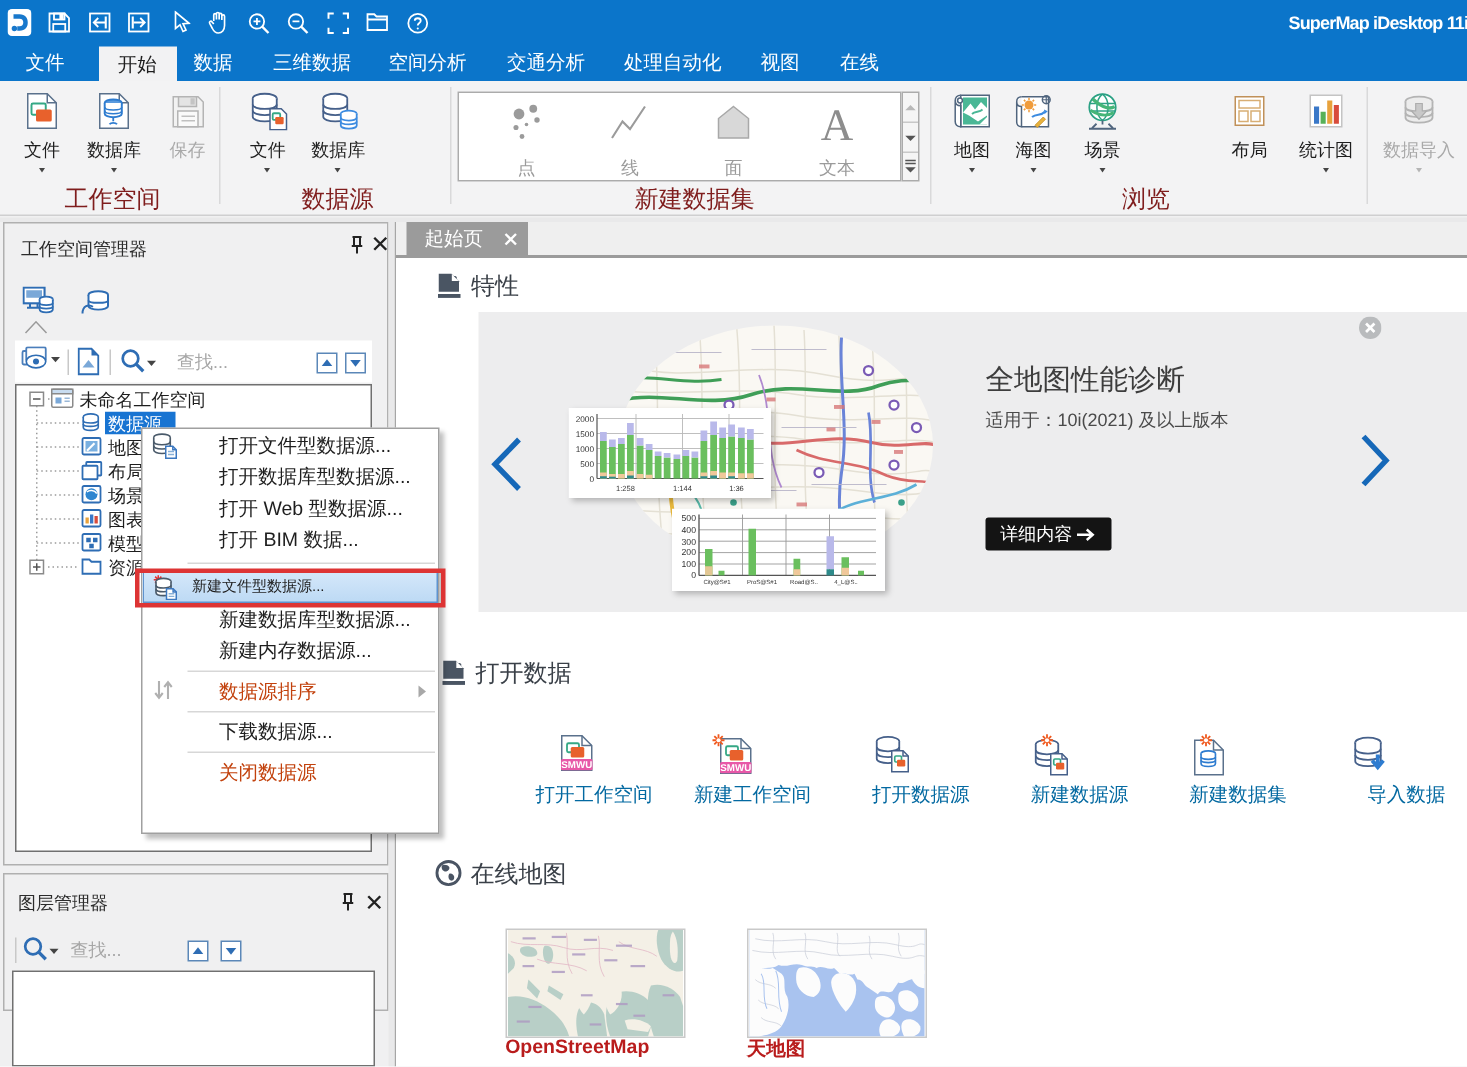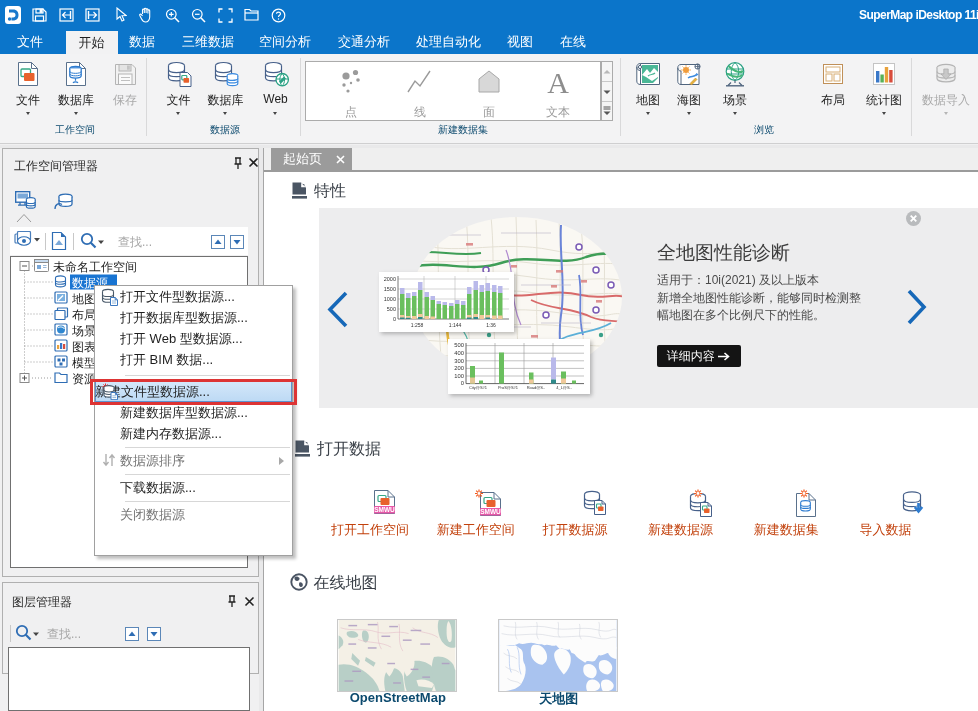--- a/index.html
+++ b/index.html
@@ -15,21 +15,21 @@
 #mtab{position:absolute;left:65.5px;top:1px;width:52px;height:23px;background:#f2f2f3;color:#1e1e1e;text-align:center;line-height:23px;font-size:13px}
 
 #ribbon{position:absolute;left:0;top:54px;width:978px;height:90px;background:#f3f3f4;border-bottom:1px solid #cfcfd0}
 .rsep{position:absolute;top:4px;height:78px;width:1px;background:#d9d9da}
 .rb{position:absolute;top:0;width:56px;height:90px}
 .rb svg{position:absolute;top:7px;left:50%;transform:translateX(-50%)}
 .rb .rl{position:absolute;top:38px;width:100%;text-align:center;font-size:12px;color:#1e1e1e;white-space:nowrap}
 .rb .ra{position:absolute;top:58px;left:50%;margin-left:-2.5px;width:0;height:0;border-left:2.8px solid transparent;border-right:2.8px solid transparent;border-top:3.4px solid #444}
 .rb.dis .rl{color:#a9a9a9}
 .rb.dis .ra{border-top-color:#b5b5b5}
-.glabel{position:absolute;top:69px;font-size:10px;color:#0c4a6e;text-align:center}
+.glabel{position:absolute;top:69px;font-size:16px;color:#7f1d1d;text-align:center}
 
 #gallery{position:absolute;left:305px;top:7px;width:295.5px;height:59.5px;background:#fff;border:1px solid #ababab}
 .gi{position:absolute;top:0;width:60px;height:58px}
 .gi svg{position:absolute;top:6px;left:50%;transform:translateX(-50%)}
 .gi .gl{position:absolute;top:42px;width:100%;text-align:center;color:#9b9b9b;font-size:12px}
 #gsb{position:absolute;left:600.5px;top:7px;width:12.5px;height:59.5px;border:1px solid #ababab;background:#f5f5f5}
 .gsb-b{position:absolute;left:0;width:100%;height:20px;border-bottom:1px solid #c8c8c8}
 
 #strip{position:absolute;left:0;top:145px;width:978px;height:3px;background:#e9e9ea}
 
@@ -45,34 +45,34 @@
 #tabline{position:absolute;left:0;top:22px;width:715px;height:2px;background:#9b9b9b}
 #tab1{position:absolute;left:7px;top:0;width:81px;height:22px;background:#9b9b9b;color:#fff;font-size:13px;line-height:22px}
 .shead{position:absolute;font-size:16px;color:#3a4048}
 .shead svg{vertical-align:-3px;margin-right:6px}
 
 #banner{position:absolute;left:55px;top:60px;width:664px;height:200px;background:#ededee}
 #btitle{position:absolute;left:338px;top:32px;font-size:19px;color:#3d3d3d}
 .bbody{position:absolute;left:338px;font-size:12px;color:#4a4a4a;line-height:17px}
 #bbtn{position:absolute;left:338px;top:137px;width:84px;height:22px;background:#141414;color:#fff;font-size:12px;text-align:center;line-height:22px;border-radius:2px}
 
-.od{position:absolute;top:341px;width:104px;text-align:left;font-size:13px;color:#c2410c}
+.od{position:absolute;top:341px;width:104px;text-align:right;font-size:13px;color:#0369a1}
 .od svg{display:block;margin:0 auto 3px}
 
 .om{position:absolute;top:471px;width:122px}
 .om .thumb{display:block;border:1px solid #c9c9c9;background:#fff}
-.om .oml{display:block;text-align:center;font-size:13px;color:#0c4a6e;margin-top:-2px;font-weight:bold}
+.om .oml{display:block;font-size:13px;color:#b91c1c;margin-top:-2px;font-weight:bold}
 
 #ctxmenu{position:absolute;left:94px;top:285px;width:199px;height:271px;background:#fff;border:1px solid #a0a0a0;box-shadow:3px 3px 3px rgba(0,0,0,.25)}
-.ci{position:relative;height:21px;line-height:21px;font-size:13px;padding-left:25px;white-space:nowrap}
+.ci{position:relative;height:21px;line-height:21px;font-size:13px;padding-left:51px;white-space:nowrap}
 .ci svg{position:absolute;left:6px;top:2px}
-.ci.dis{color:#737373}
+.ci.dis{color:#c2410c}
 .csep{height:1px;background:#d7d7d7;margin:3px 2px 2px 30px}
 .csep1{height:1px;background:#d7d7d7;margin:5px 2px 5px 30px}
-#hl{position:relative;height:21px;line-height:21px;font-size:13px;background:linear-gradient(#d5e8fa,#bcd9f4);box-shadow:inset 0 0 0 1px #5e93cf}
+#hl{position:relative;height:21px;line-height:21px;font-size:10px;padding-left:33px;background:linear-gradient(#d5e8fa,#bcd9f4);box-shadow:inset 0 0 0 1px #5e93cf}
 #hl svg{position:absolute;left:6px;top:1px}
 #redbox{position:absolute;left:90px;top:379px;width:207px;height:26px;border:3px solid #dd3434;z-index:60}
 #ctxmenu{z-index:50}
 .arr-r{position:absolute;right:8px;top:7px;width:0;height:0;border-top:4px solid transparent;border-bottom:4px solid transparent;border-left:5px solid #a8a8a8}
 </style></head>
 <body>
 <div id="app">
   <div id="titlebar">
     <svg style="left:4.5px;top:6px" width="16" height="18" viewBox="0 0 16 18">
         <rect x="0" y="0" width="16" height="18" rx="3" fill="#fff"></rect>
@@ -198,34 +198,20 @@
             <path d="M3 4.6 V16.8 C3 18.6 6.6 19.9 11 19.9 C15.4 19.9 19 18.6 19 16.8 V4.6" fill="#fff"></path>
             <path d="M3 8.6 C3 12.6 19 12.6 19 8.6 M3 12.7 C3 16.7 19 16.7 19 12.7" fill="none"></path>
           </g>
           <g stroke="#3c8be0" fill="#fff" stroke-width="1.2">
             <ellipse cx="20" cy="14.8" rx="5.3" ry="2.1"></ellipse>
             <path d="M14.7 14.8 V22.6 C14.7 23.8 17.1 24.7 20 24.7 C22.9 24.7 25.3 23.8 25.3 22.6 V14.8"></path>
             <path d="M14.7 17.4 C14.7 20 25.3 20 25.3 17.4 M14.7 20 C14.7 22.6 25.3 22.6 25.3 20" fill="none"></path>
           </g>
         </svg>
       <div class="rl">数据库</div>
-        <div class="ra"></div>
-    </div>
-    <div class="rb" style="left:247.5px">
-      <svg width="27" height="26" viewBox="0 0 27 26">
-          <g stroke="#46608a" fill="#fff" stroke-width="1.2">
-            <ellipse cx="11" cy="4.6" rx="8" ry="3.1"></ellipse>
-            <path d="M3 4.6 V16.8 C3 18.6 6.6 19.9 11 19.9 C15.4 19.9 19 18.6 19 16.8 V4.6" fill="#fff"></path>
-            <path d="M3 8.6 C3 12.6 19 12.6 19 8.6 M3 12.7 C3 16.7 19 16.7 19 12.7" fill="none"></path>
-          </g>
-          <circle cx="19.7" cy="18.7" r="6.2" fill="#fff" stroke="#2ba184" stroke-width="1.3"></circle>
-          <path d="M19.7 12.5 C16.5 16 16.5 21.5 19.7 24.9 M19.7 12.5 C22.9 16 22.9 21.5 19.7 24.9 M13.6 18 H25.8" fill="none" stroke="#2ba184" stroke-width="1"></path>
-          <path d="M16.5 20.5 L21.5 15.5 L23.5 17.5 L18.5 22.5 Z" fill="#2ba184"></path>
-        </svg>
-      <div class="rl">Web</div>
         <div class="ra"></div>
     </div>
     <div class="glabel" style="left:165px;width:120px">数据源</div>
     <div class="rsep" style="left:299.5px"></div>
 
     <div id="gallery">
       <div class="gi" style="left:15px">
           <svg width="28" height="30" viewBox="0 0 28 30" fill="#9b9b9b">
             <circle cx="9" cy="8" r="3.6"></circle>
             <circle cx="18.5" cy="4.5" r="2.6"></circle>
@@ -713,21 +699,20 @@
           </g>
         <g font-family="Liberation Sans" font-size="4" fill="#333" text-anchor="middle">
           <text x="30" y="50">City@S#1</text>
             <text x="60" y="50">ProS@S#1</text>
             <text x="88" y="50">Road@S..</text>
             <text x="116" y="50">4_L@S..</text>
         </g>
       </svg>
       <div id="btitle">全地图性能诊断</div>
       <div class="bbody" style="top:64px">适用于：10i(2021) 及以上版本</div>
-      <div class="bbody" style="top:82px">新增全地图性能诊断，能够同时检测整<br>幅地图在多个比例尺下的性能。</div>
       <div id="bbtn">详细内容&nbsp;<svg width="13" height="9" viewBox="0 0 13 9" style="vertical-align:-1px">
             <path d="M0 4.5 H10 M6.5 1 L10.5 4.5 L6.5 8" stroke="#fff" stroke-width="1.6" fill="none"></path>
           </svg></div>
       <svg class="abs" style="left:587px;top:3px" width="15" height="15" viewBox="0 0 15 15">
           <circle cx="7.5" cy="7.5" r="7.5" fill="#b9bbbd"></circle>
           <path d="M4.7 4.7 L10.3 10.3 M10.3 4.7 L4.7 10.3" stroke="#fff" stroke-width="1.8"></path>
         </svg>
     </div>
     <div class="shead" style="left:30px;top:291px"><svg width="17" height="18" viewBox="0 0 17 18">
           <path d="M1.5 1.5 H10 L15 6.5 V13.5 H1.5 Z" fill="#4a5563"></path>

